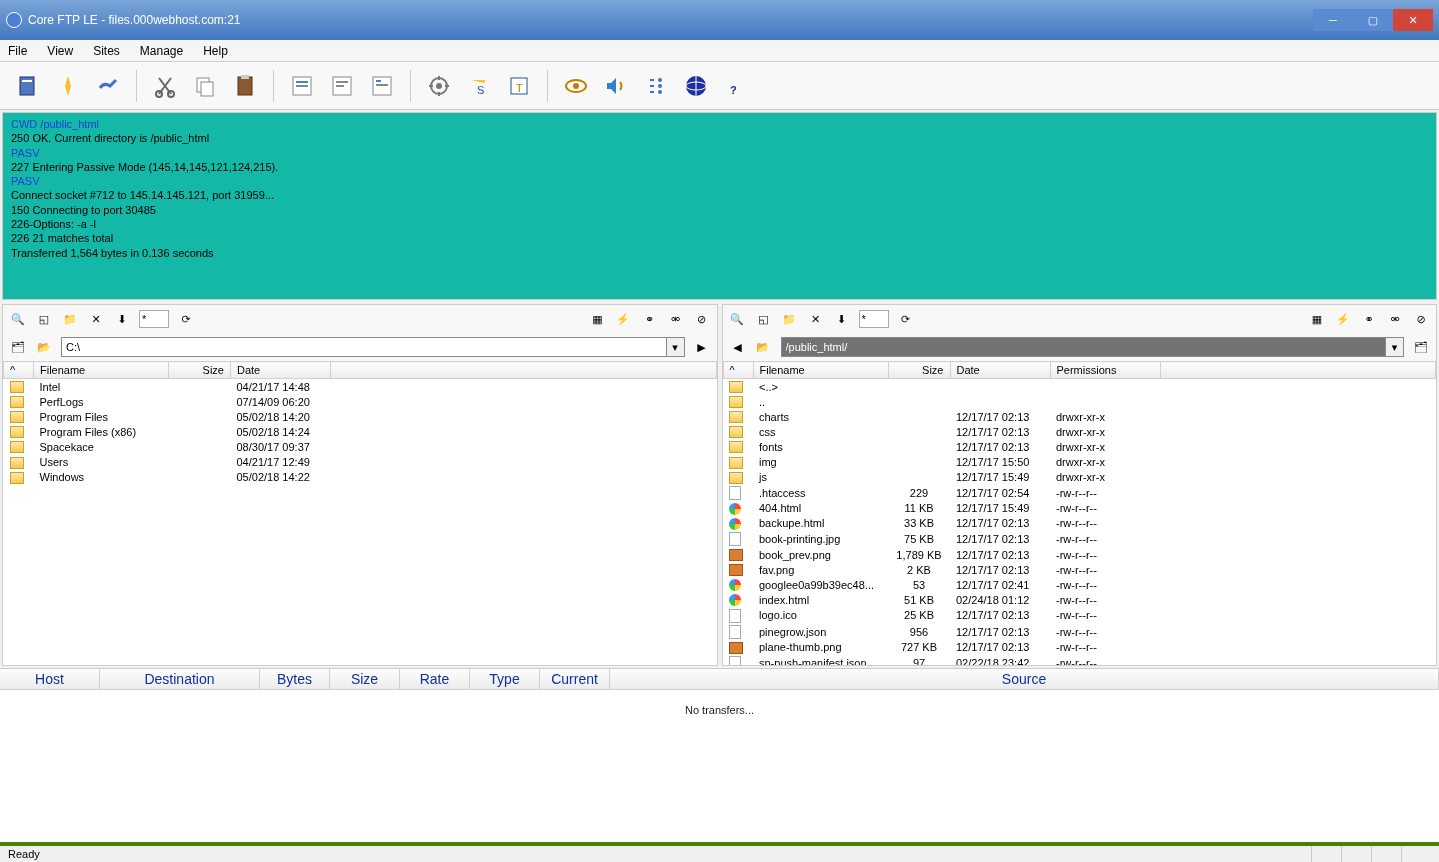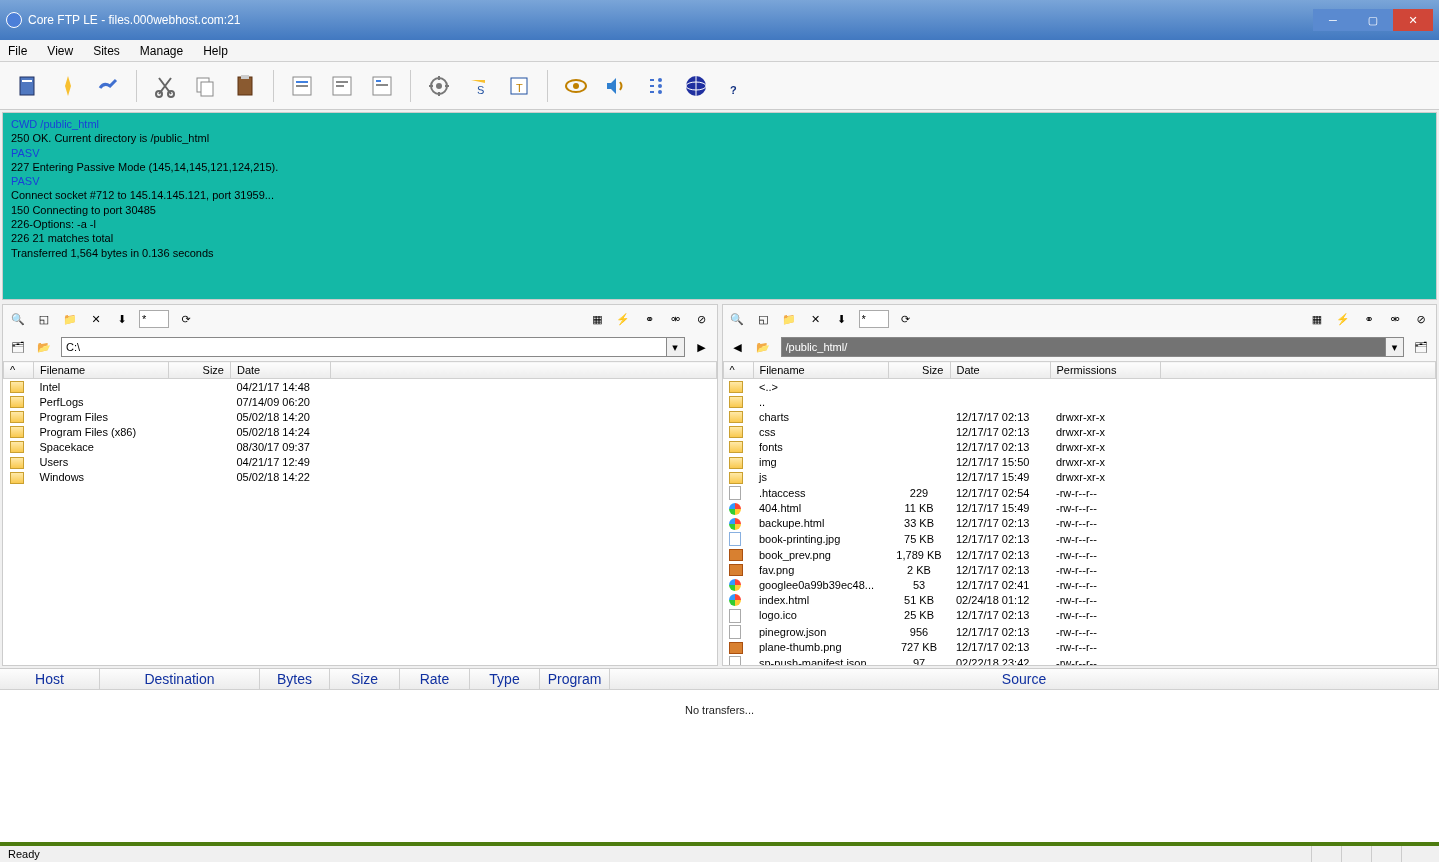--- a/index.html
+++ b/index.html
@@ -498,21 +498,21 @@
 </div>
 
 <div class="transfer-pane">
   <div class="transfer-hdr" id="transfer-hdr">
       <div style="width: 100px;">Host</div>
       <div style="width: 160px;">Destination</div>
       <div style="width: 70px;">Bytes</div>
       <div style="width: 70px;">Size</div>
       <div style="width: 70px;">Rate</div>
       <div style="width: 70px; text-align: center;">Type</div>
-      <div style="width: 70px;">Program</div>
+      <div style="width: 70px;">Current</div>
       <div style="width: 780px; flex: 1 1 0%;">Source</div>
     </div>
   <div class="transfer-body">No transfers...</div>
 </div>
 
 <div class="statusbar">
   <span>Ready</span>
   <div class="spacer"></div>
   <div class="sbox"></div>
   <div class="sbox"></div>

